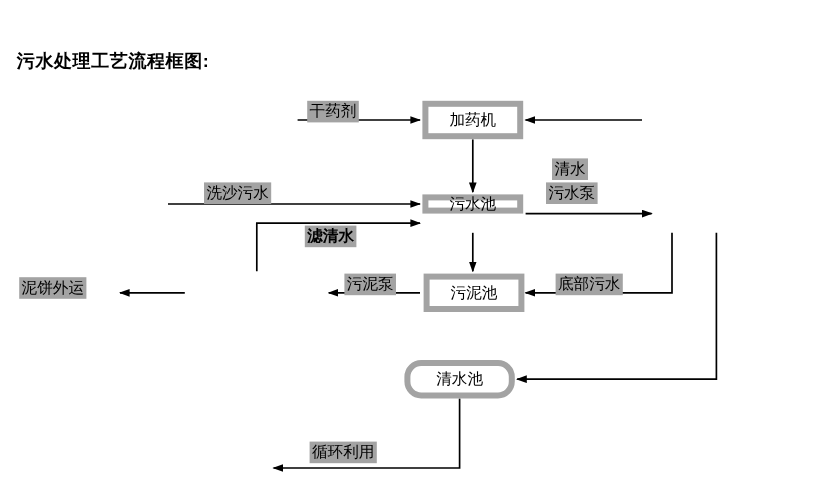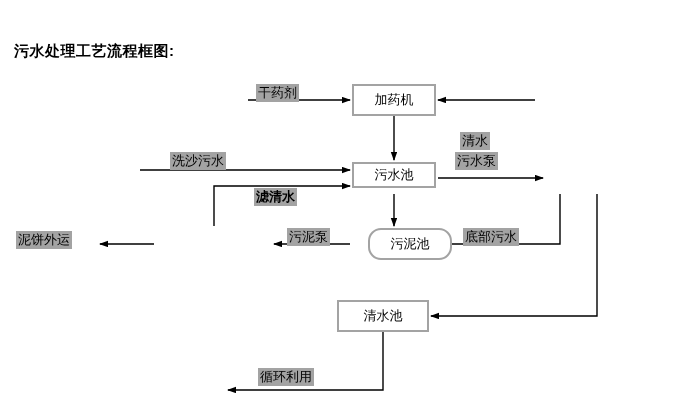--- a/index.html
+++ b/index.html
@@ -25,21 +25,21 @@
     top: 18px;
     font-size: 15px;
     font-weight: bold;
     letter-spacing: 0.5px;
     white-space: nowrap;
     margin-top: 24px;
   }
   .node {
     position: absolute;
     box-sizing: border-box;
-    border: 2px solid #a3a3a3;
+    border: 5px solid #a3a3a3;
     background: #ffffff;
     display: flex;
     align-items: center;
     justify-content: center;
     font-size: 13px;
     white-space: nowrap;
     z-index: 3;
   }
   .edge-label {
     position: absolute;
@@ -98,27 +98,27 @@
     <polyline points="560,194 560,244 438,244" marker-end="url(#arrow)"></polyline>
 
     <polyline points="597,194 597,316 431,316" marker-end="url(#arrow)"></polyline>
 
     <polyline points="383,332 383,390 228,390" marker-end="url(#arrow)"></polyline>
   </svg>
 
   <div class="node" style="left:352px;top:84px;width:84px;height:32px;">
     <span>加药机</span>
   </div>
-  <div class="node" style="left:352px;top:162px;width:84px;height:26px;">
+  <div class="node" style="left:352px;top:162px;width:84px;height:16px;">
     <span>污水池</span>
   </div>
-  <div class="node" style="left:368px;top:228px;width:84px;height:32px;border-radius:13px;">
+  <div class="node" style="left:353px;top:228px;width:84px;height:32px;">
     <span>污泥池</span>
   </div>
-  <div class="node" style="left:337px;top:300px;width:92px;height:32px;">
+  <div class="node" style="left:337px;top:300px;width:92px;height:32px;border-radius:14px;">
     <span>清水池</span>
   </div>
 
   <div class="edge-label" style="left:256px;top:84px;">干药剂</div>
   <div class="edge-label" style="left:460px;top:84px;margin-top:48px;">清水</div>
   <div class="edge-label" style="left:170px;top:152px;">洗沙污水</div>
   <div class="edge-label" style="left:254px;top:188px;font-weight:bold;">滤清水</div>
   <div class="edge-label" style="left:455px;top:152px;">污水泵</div>
   <div class="edge-label" style="left:287px;top:228px;">污泥泵</div>
   <div class="edge-label" style="left:463px;top:228px;">底部污水</div>

